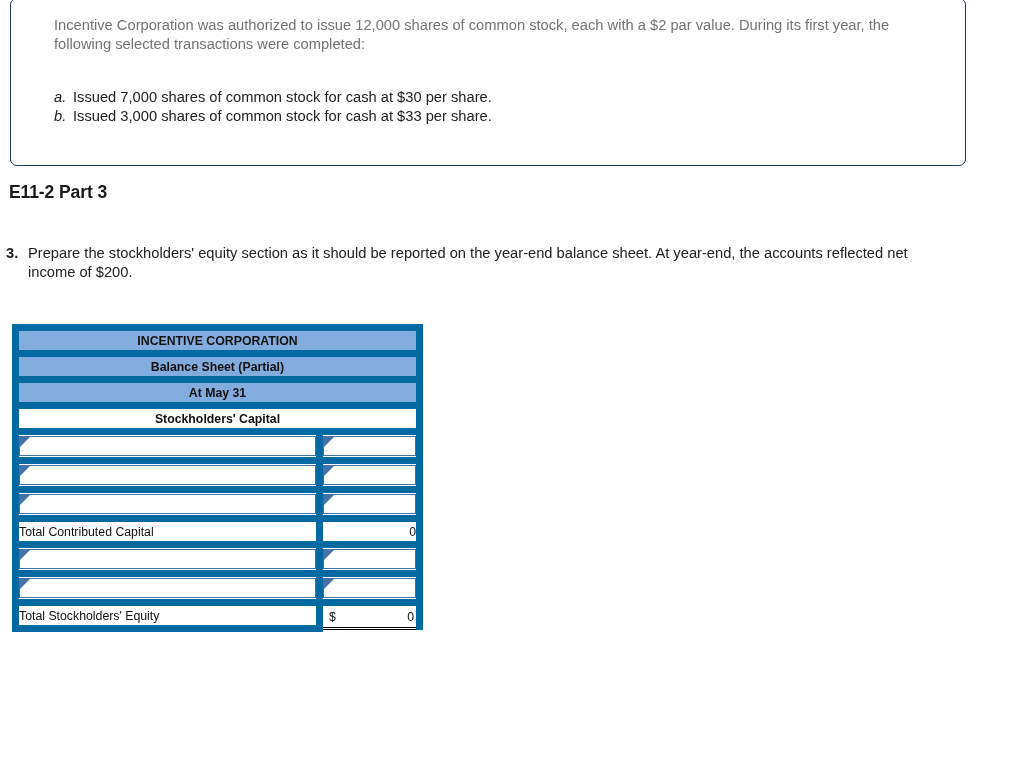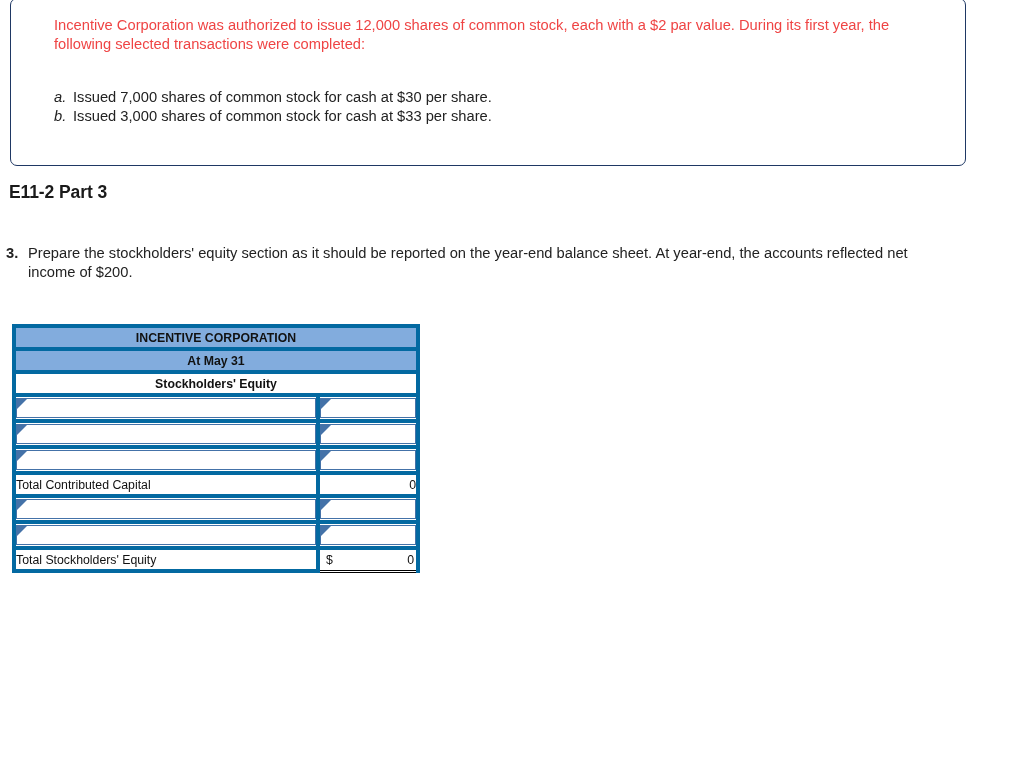--- a/index.html
+++ b/index.html
@@ -28,21 +28,21 @@
     box-sizing: border-box;
     background: #fff;
   }
   .intro-para {
     position: absolute;
     left: 43px;
     top: 17px;
     width: 860px;
     font-size: 14.7px;
     line-height: 19px;
-    color: #ef4444;
+    color: #737373;
   }
   .transactions {
     position: absolute;
     left: 43px;
     top: 89px;
     width: 700px;
     font-size: 14.7px;
     line-height: 19px;
     color: #222222;
   }
@@ -94,21 +94,21 @@
     left: 12px;
     top: 324px;
     width: 404px;
     border-collapse: collapse;
     table-layout: fixed;
     font-size: 12.3px;
     color: #111;
   }
   #balance-sheet td {
     padding: 0;
-    border: 4px solid #0369a1;
+    border: 7px solid #0369a1;
     height: 19px;
     vertical-align: middle;
   }
   .col-label { width: 304px; }
   .col-amount { width: 100px; }
 
   .hdr-blue {
     background: #82ACDD;
     text-align: center;
     font-weight: bold;
@@ -207,24 +207,27 @@
 <table id="balance-sheet">
   <colgroup>
     <col class="col-label">
     <col class="col-amount">
   </colgroup>
   <tbody>
     <tr>
       <td class="hdr-blue" colspan="2">INCENTIVE CORPORATION</td>
     </tr>
     <tr>
+      <td class="hdr-blue" colspan="2">Balance Sheet (Partial)</td>
+    </tr>
+    <tr>
       <td class="hdr-blue" colspan="2">At May 31</td>
     </tr>
     <tr>
-      <td class="hdr-white" colspan="2">Stockholders' Equity</td>
+      <td class="hdr-white" colspan="2">Stockholders' Capital</td>
     </tr>
 
 
     <tr class="input-row-sep">
       <td class="input-cell">
         <div class="input-box">
           <span class="input-caret"></span>
         </div>
       </td>
       <td class="input-cell">

